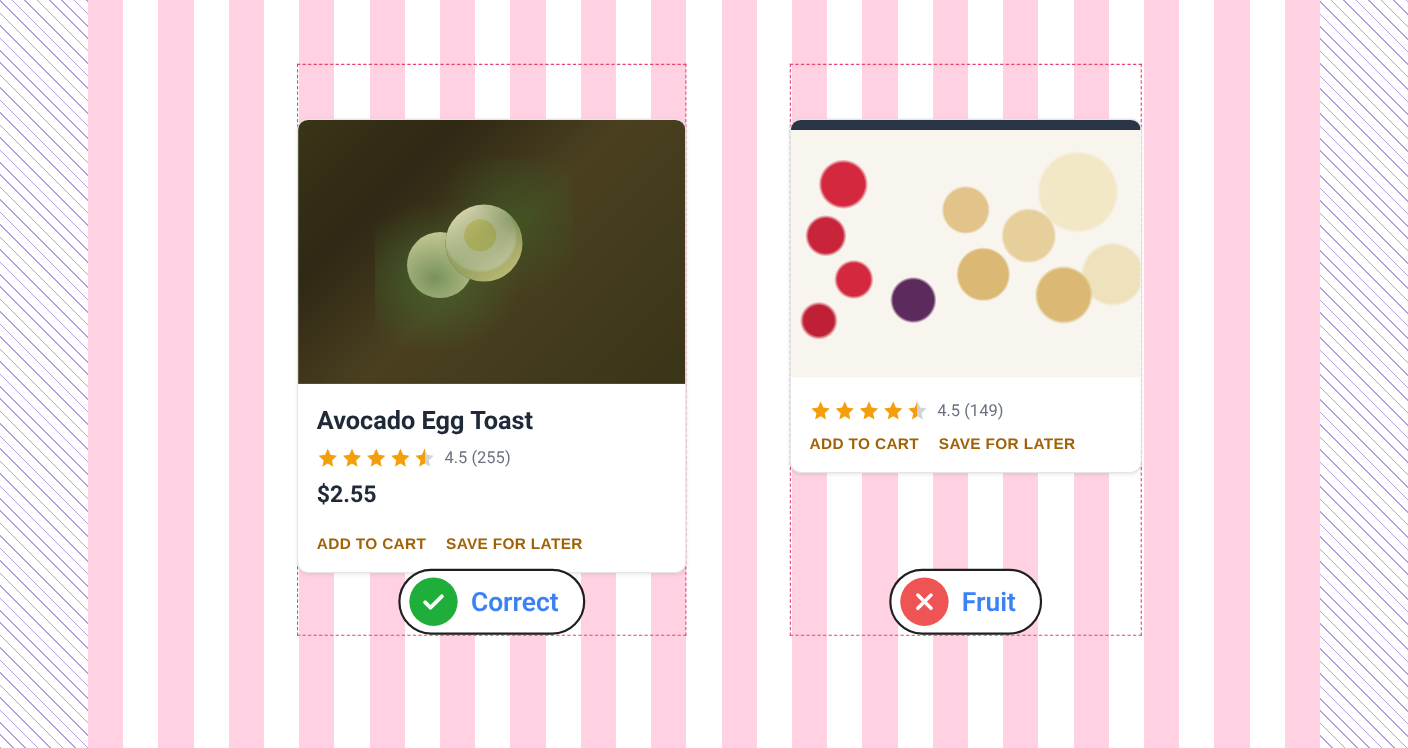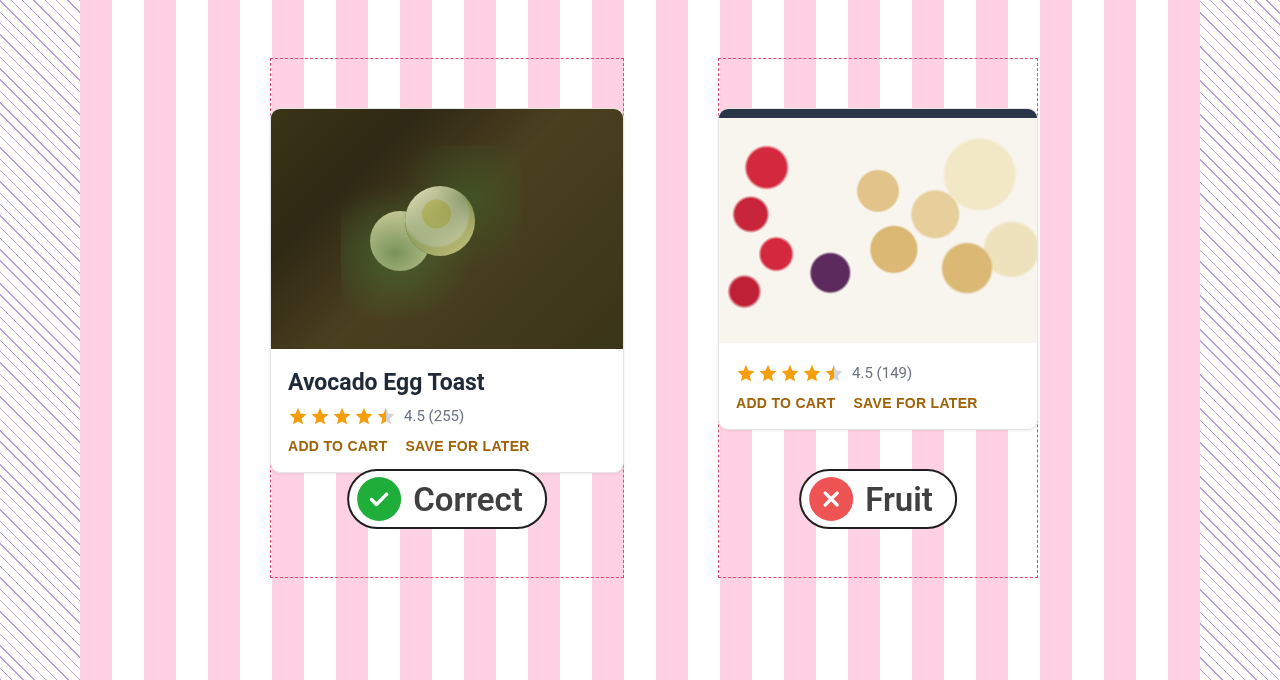--- a/index.html
+++ b/index.html
@@ -186,23 +186,23 @@
       width: 44px;
       height: 44px;
       border-radius: 50%;
       display: flex;
       align-items: center;
       justify-content: center;
     }
     .badge-correct .badge-icon { background: #1fae3a; }
     .badge-wrong .badge-icon { background: #ef5454; }
     .badge-label {
-      font-size: 33px;
+      font-size: 24px;
       font-weight: 600;
-      color: #404040;
+      color: #3b82f6;
     }
   </style>
 </head>
 <body>
 
 <div class="hatched-bg"></div>
 <div class="pink-container">
   <div class="cards-row">
 
     <div class="card-wrapper card-correct">
@@ -230,20 +230,21 @@
                     <linearGradient id="h1">
                       <stop offset="50%" stop-color="#f59e0b"></stop>
                       <stop offset="50%" stop-color="#d1d5db"></stop>
                     </linearGradient>
                   </defs>
                   <path fill="url(#h1)" d="M12 2l2.9 6.9L22 10l-5.5 5.1L18 22l-6-3.5L6 22l1.5-6.9L2 10l7.1-1.1z"></path>
                 </svg>
             </div>
             <span class="rating-text"><span>4.5</span> <span>(255)</span></span>
           </div>
+          <div class="price">$2.55</div>
           <div class="actions">
             <button class="action-btn">ADD TO CART</button>
             <button class="action-btn">SAVE FOR LATER</button>
           </div>
         </div>
       </div>
       <div class="badge badge-correct">
         <div class="badge-icon">
           <svg width="26" height="26" viewBox="0 0 24 24">
               <path fill="none" stroke="#fff" stroke-width="3.2" stroke-linecap="round" stroke-linejoin="round" d="M5 12.5l4.5 4.5L19 7.5"></path>

